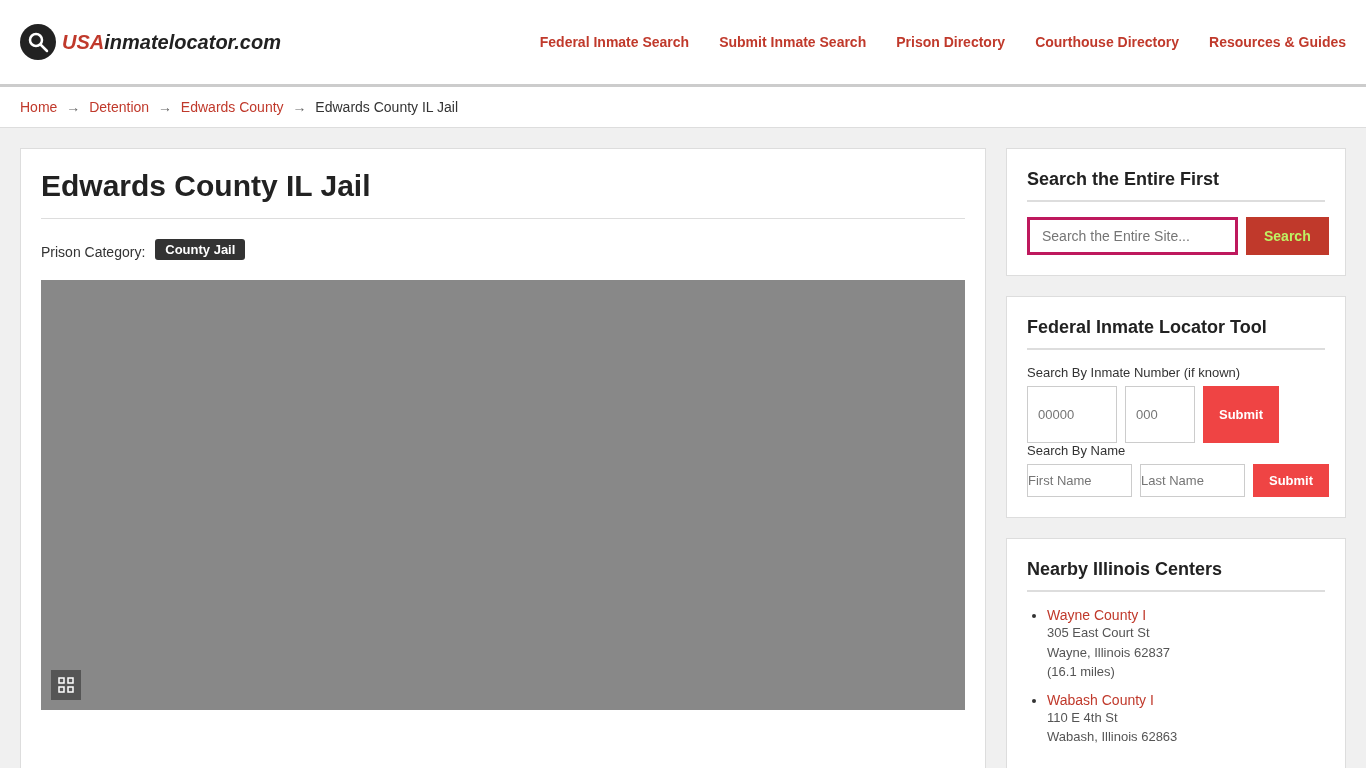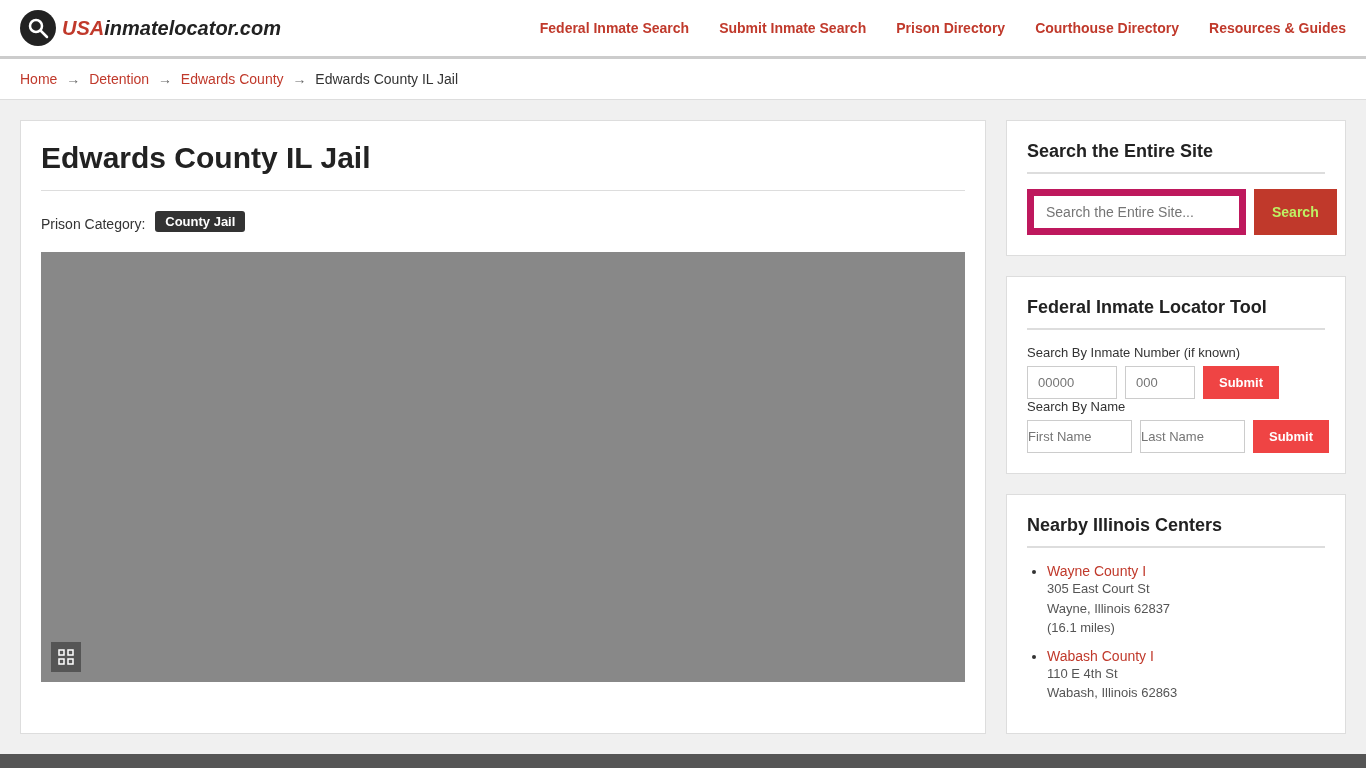--- a/index.html
+++ b/index.html
@@ -1,19 +1,19 @@
 <!DOCTYPE html>
 <html><head>
   <meta charset="utf-8">
   <style>
     * { margin: 0; padding: 0; box-sizing: border-box; }
     body { font-family: Arial, sans-serif; background: #f0f0f0; color: #333; font-size: 14px; }
 
     
-    #header { background: #fff; border-bottom: 3px solid #ccc; padding: 10px 20px; display: flex; align-items: center; justify-content: space-between; }
+    #header { background: #fff; border-bottom: 3px solid #ccc; padding: 24px 20px; display: flex; align-items: center; justify-content: space-between; }
     #logo-area { display: flex; align-items: center; gap: 6px; }
     #logo-icon { width: 36px; height: 36px; background: #222; border-radius: 50%; display: flex; align-items: center; justify-content: center; color: #fff; font-size: 18px; font-weight: bold; }
     #logo-text { font-size: 20px; font-weight: bold; color: #222; }
     #logo-text span { color: #c0392b; font-style: italic; }
     #nav { display: flex; gap: 30px; }
     .nav-item { color: #c0392b; font-weight: bold; font-size: 14px; cursor: pointer; text-decoration: none; white-space: nowrap; }
 
     
     #breadcrumb { background: #fff; border-bottom: 1px solid #ddd; padding: 12px 20px; font-size: 14px; }
     .breadcrumb-link { color: #c0392b; cursor: pointer; text-decoration: none; }
@@ -36,28 +36,28 @@
 
     
     #sidebar { width: 340px; flex-shrink: 0; display: flex; flex-direction: column; gap: 20px; }
 
     
     .sidebar-box { background: #fff; border: 1px solid #ddd; padding: 20px; }
     .sidebar-box-title { font-size: 18px; font-weight: bold; color: #222; margin-bottom: 15px; border-bottom: 2px solid #ddd; padding-bottom: 10px; }
 
     
     #site-search-row { display: flex; gap: 8px; }
-    #site-search-input { flex: 1; border: 7px solid #be185d; padding: 8px 12px; font-size: 14px; color: #ec4899; }
+    #site-search-input { flex: 1; border: 3px solid #be185d; padding: 8px 12px; font-size: 14px; color: #ec4899; }
     #site-search-btn { background: #c0392b; color: #bef264; border: none; padding: 8px 18px; font-size: 14px; font-weight: bold; cursor: pointer; }
 
     
     .inmate-section-label { font-size: 13px; color: #333; margin-bottom: 6px; font-weight: normal; }
     .inmate-row { display: flex; gap: 8px; margin-bottom: 0; }
     .inmate-input-num { border: 1px solid #ccc; padding: 8px 10px; font-size: 13px; width: 90px; color: #999; }
-    .inmate-input-num2 { border: 1px solid #ccc; padding: 8px 10px; font-size: 13px; width: 70px; color: #999; }
+    .inmate-input-num2 { border: 1px solid #ccc; padding: 20px 10px; font-size: 13px; width: 70px; color: #999; }
     .inmate-input-name { border: 1px solid #ccc; padding: 8px 0; font-size: 13px; width: 105px; color: #a16207; }
     .submit-btn { background: #ef4444; color: #fff; border: none; padding: 8px 16px; font-size: 13px; font-weight: bold; cursor: pointer; }
 
     
     .nearby-list { list-style: disc; padding-left: 20px; }
     .nearby-list li { margin-bottom: 10px; }
     .nearby-link { color: #c0392b; cursor: pointer; text-decoration: none; }
     .nearby-address { color: #555; font-size: 13px; line-height: 1.5; }
 
     
@@ -113,21 +113,21 @@
           <rect x="1" y="10" width="5" height="5" stroke="#fff" stroke-width="1.5"></rect>
           <rect x="10" y="10" width="5" height="5" stroke="#fff" stroke-width="1.5"></rect>
         </svg>
       </button>
     </div>
   </div>
 
   <div id="sidebar">
 
     <div class="sidebar-box">
-      <div class="sidebar-box-title">Search the Entire Site</div>
+      <div class="sidebar-box-title">Search the Entire First</div>
       <div id="site-search-row">
         <input type="text" id="site-search-input" class="site-search-input" placeholder="Search the Entire Site..." style="">
         <button id="site-search-btn">Search</button>
       </div>
     </div>
 
     <div class="sidebar-box">
       <div class="sidebar-box-title">Federal Inmate Locator Tool</div>
       <div class="inmate-section-label">Search By Inmate Number (if known)</div>
       <div class="inmate-row">

